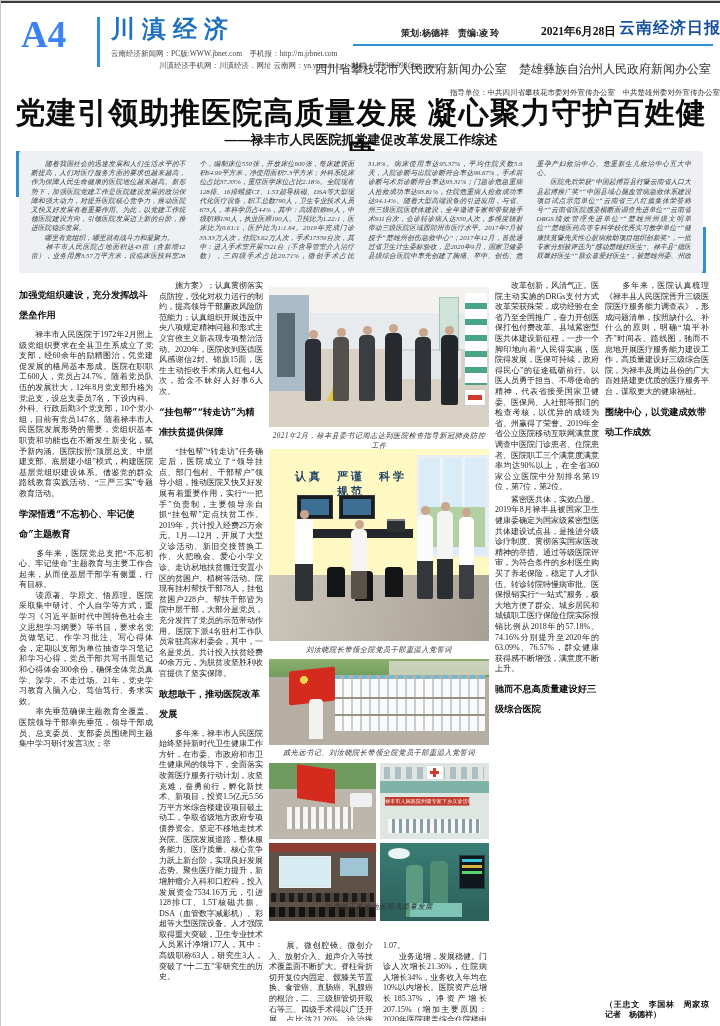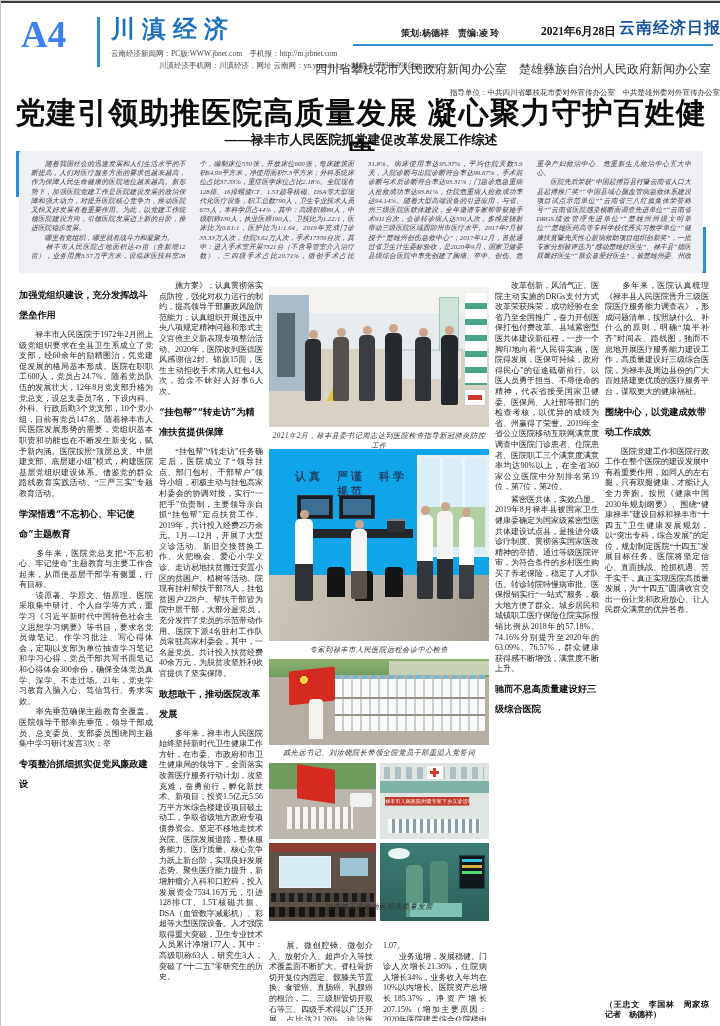--- a/index.html
+++ b/index.html
@@ -68,21 +68,21 @@
   .ph1 .poster2{position:absolute;right:30px;top:10px;width:18px;height:52px;background:#cfe3da;border:1px solid #9fc4b5;}
   .ph1 .redsign{position:absolute;right:3px;top:102px;width:20px;height:15px;background:#fff;border:1px solid #ccc;}
   .ph1 .redsign i{position:absolute;left:3px;top:5px;width:14px;height:5px;background:#d03a2c;}
   .ph1 .cone{position:absolute;left:58px;top:100px;width:0;height:0;
        border-left:6px solid transparent;border-right:6px solid transparent;border-bottom:14px solid #e5c13c;}
   .person{position:absolute;border-radius:5px 5px 2px 2px;}
   .person:before{content:"";position:absolute;left:50%;top:-9px;margin-left:-4.5px;width:9px;height:9px;
        border-radius:50%;background:#c9a68d;}
 
   
-  .ph2{top:168px;height:192px;background:#0ea5e9;}
+  .ph2{top:168px;height:192px;background:#fef9c3;}
   .ph2 .floor{position:absolute;left:0;bottom:0;width:100%;height:66px;
        background:linear-gradient(100deg,#ccc5ba,#a8a093);}
   .ph2 .win{position:absolute;right:0;top:6px;width:66px;height:96px;background:#d9ecf8;
        border:3px solid #e9eef1;}
   .ph2 .win i{position:absolute;top:0;bottom:0;width:3px;background:#eef3f5;}
   .ph2 .green{position:absolute;right:4px;top:58px;width:56px;height:40px;background:#a9c98f;opacity:.8;}
   .ph2 .slogan{position:absolute;left:14px;top:20px;width:136px;text-align:center;
        font-weight:bold;font-size:11px;letter-spacing:3px;color:#1f3f66;
        font-family:"Liberation Sans",sans-serif;}
   .ph2 .mon{position:absolute;top:46px;width:34px;height:22px;background:#1a1d22;border:1px solid #33373d;}
@@ -181,27 +181,26 @@
 　　医院先后荣获“中国起搏百县行暨云南省人口大县起搏推广奖”“中国县域心脑血管病急救体系建设项目试点示范单位”“云南省三八红旗集体荣誉称号”“云南省医院感染横断面调查先进单位”“云南省DRGS绩效管理先进单位”“楚雄州州级文明单位”“楚雄医药高等专科学校优秀实习教学单位”“健康扶贫暨先天性心脏病救助项目组织创新奖”，一批专家分别被评选为“感动楚雄好医生”、禄丰县“德医双馨好医生”“群众喜爱好医生”，被楚雄州委、州政府评选为“楚雄州文明单位”，共青团楚雄州委表彰为“楚雄州五四红旗团支部”。</span></div>
   </div>
 
   <div class="bcol c1">
     <div class="subhead">加强党组织建设，充分发挥战斗堡垒作用</div>
     <div class="para">　　禄丰市人民医院于1972年2月照上级党组织要求在全县卫生系成立了党支部，经60余年的励精图治，凭党建促发展的格局基本形成。医院在职职工600人，党员占24.7%。随着党员队伍的发展壮大，12年8月党支部升格为党总支，设总支委员7名，下设内科、外科、行政后勤3个党支部，10个党小组，目前有党员147名。随着禄丰市人民医院发展形势的需要，党组织基本职责和功能也在不断发生新变化，赋予新内涵。医院按照“顶层总支、中层建支部、底层建小组”模式，构建医院基层党组织建设体系。借鉴党的群众路线教育实践活动、“三严三实”专题教育活动。</div>
     <div class="subhead">学深悟透“不忘初心、牢记使命”主题教育</div>
     <div class="para">　　多年来，医院党总支把“不忘初心、牢记使命”主题教育与主要工作合起来，从而使基层干部学有侧重，行有目标。
 　　读原著、学原文、悟原理。医院采取集中研讨、个人自学等方式，重学习《习近平新时代中国特色社会主义思想学习纲要》等书目，要求名党员做笔记、作学习批注、写心得体会，定期以支部为单位抽查学习笔记和学习心得，党员干部共写书面笔记和心得体会300余份，确保全体党员真学、深学、不走过场。21年，党史学习教育入脑入心、笃信笃行、务求实效。
 　　率先垂范确保主题教育全覆盖。医院领导干部率先垂范，领导干部成员、总支委员、支部委员围绕同主题集中学习研讨发言3次；举</div>
-    <div class="subhead">专项整治抓细抓实促党风廉政建设</div>
   </div>
 
   <div class="bcol c2">
     <div class="para">　　施方案》；认真贯彻落实点防控，强化对权力运行的制约，提高领导干部廉政风险防范能力；认真组织开展违反中央八项规定精神问题和形式主义官僚主义新表现专项整治活动。2020年，医院收到医德医风感谢信2封、锦旗15面，医生主动拒收手术病人红包4人次，拾金不昧好人好事6人次。</div>
     <div class="subhead">“挂包帮”“转走访”为精准扶贫提供保障</div>
-    <div class="para">　　“挂包帮”“转走访”任务确定后，医院成立了“领导挂点、部门包村、干部帮户”领导小组，积极主动与挂包高家村委会的协调对接，实行“一把手”负责制，主要领导亲自抓“挂包帮”定点扶贫工作。2019年，共计投入经费25万余元。1月—12月，开展了大型义诊活动、新旧交接替换工作、火把晚会、爱心小学义诊、走访易地扶贫搬迁安置小区的贫困户、植树等活动。院现有挂村帮扶干部78人，挂包贫困户228户。帮扶干部皆为院中层干部，大部分是党员，充分发挥了党员的示范带动作用。医院下派4名驻村工作队员常驻高家村委会，其中，一名是党员。共计投入扶贫经费40余万元，为脱贫攻坚胜利收官提供了坚实保障。</div>
+    <div class="para">　　“挂包帮”“转走访”任务确定后，医院成立了“领导挂点、部门包村、干部帮户”领导小组，推动医院又快又好发展有着重要作用，实行“一把手”负责制，主要领导亲自抓“挂包帮”定点扶贫工作。2019年，共计投入经费25万余元。1月—12月，开展了大型义诊活动、新旧交接替换工作、火把晚会、爱心小学义诊、走访易地扶贫搬迁安置小区的贫困户、植树等活动。院现有挂村帮扶干部78人，挂包贫困户228户。帮扶干部皆为院中层干部，大部分是党员，充分发挥了党员的示范带动作用。医院下派4名驻村工作队员常驻高家村委会，其中，一名是党员。共计投入扶贫经费40余万元，为脱贫攻坚胜利收官提供了坚实保障。</div>
     <div class="subhead">敢想敢干，推动医院改革发展</div>
     <div class="para">　　多年来，禄丰市人民医院始终坚持新时代卫生健康工作方针，在市委、市政府和市卫生健康局的领导下，全面落实改善医疗服务行动计划，攻坚克难，奋勇前行，孵化新技术、新项目，投资1.5亿元5.56万平方米综合楼建设项目破土动工，争取省级地方政府专项债券资金。坚定不移地走技术兴院、医院发展道路，整体服务能力、医疗质量、核心竞争力跃上新台阶，实现良好发展态势。聚焦医疗能力提升，新增肿瘤介入科和口腔科，投入发展资金7534.16万元，引进128排CT、1.5T核磁共振、DSA（血管数字减影机）、彩超等大型医院设备。人才强院取得重大突破，卫生专业技术人员累计净增177人，其中：高级职称63人，研究生3人，突破了“十二五”零研究生的历史。</div>
   </div>
 
   <div class="strip">
 
     <div class="fig ph1">
       <div class="lpanel"></div>
       <div class="door"></div>
       <div class="counter"></div>
@@ -238,21 +237,21 @@
       <div class="laptop"></div>
       <div class="chair" style="left:58px;top:118px;"></div>
       <div class="chair" style="left:86px;top:122px;"></div>
       <div class="chair" style="left:116px;top:118px;"></div>
       <div class="person" style="left:26px;top:70px;width:18px;height:82px;background:linear-gradient(#fdfdfc 0 55%,#2e3135 55%);"></div>
       <div class="person" style="left:82px;top:80px;width:16px;height:70px;background:linear-gradient(#f6f5f3 0 60%,#5a5148 60%);"></div>
       <div class="person" style="left:148px;top:66px;width:16px;height:84px;background:linear-gradient(#fbfbfa 0 55%,#33363a 55%);"></div>
       <div class="person" style="left:168px;top:62px;width:16px;height:88px;background:linear-gradient(#f4f4f2 0 55%,#2b2e32 55%);"></div>
       <div class="person" style="left:190px;top:68px;width:15px;height:82px;background:linear-gradient(#fdfdfc 0 58%,#3a3d41 58%);"></div>
     </div>
-    <div class="cap cap2">专家到禄丰市人民医院远程会诊中心检查</div>
+    <div class="cap cap2">刘汝晓院长带领全院党员干部重温入党誓词</div>
 
     <div class="fig ph3">
       <div class="trees"></div>
       <div class="bld"></div>
       <div class="caps"></div>
       <div class="crowd"></div>
       <div class="rowline" style="top:38px;"></div>
       <div class="rowline" style="top:55px;"></div>
       <div class="flag"></div>
       <div class="emblem"></div>
@@ -301,16 +300,15 @@
 
   <div class="bcol c4">
     <div class="para">　　改革创新，风清气正。医院主动实施的DRGs支付方式改革荣获殊荣，成功经验在全省乃至全国推广，奋力开创医保打包付费改革、县域紧密型医共体建设新征程，一步一个脚印地向着“人民得实惠，医院得发展，医保可持续，政府得民心”的征途砥砺前行。以医人员勇于担当、不辱使命的精神，代表省接受国家卫健委、医保局、人社部等部门的检查考核，以优异的成绩为省、州赢得了荣誉。2019年全省公立医院移动互联网满意度调查中医院门诊患者、住院患者、医院职工三个满意度满意率均达90%以上，在全省360家公立医院中分别排名第19位，第7位，第2位。</div>
     <div class="para">　　紧密医共体，实效凸显。2019年8月禄丰县被国家卫生健康委确定为国家级紧密型医共体建设试点县，是推进分级诊疗制度、贯彻落实国家医改精神的举措。通过等级医院评审，为符合条件的乡村医生购买了养老保险，稳定了人才队伍。转诊转院特慢病审批、医保报销实行“一站式”服务，极大地方便了群众。城乡居民和城镇职工医疗保险住院实际报销比例从2018年的57.18%、74.16%分别提升至2020年的63.09%、76.57%，群众健康获得感不断增强，满意度不断上升。</div>
     <div class="subhead">驰而不息高质量建设好三级综合医院</div>
   </div>
 
   <div class="bcol c5">
     <div class="para">　　多年来，医院认真梳理《禄丰县人民医院晋升三级医院医疗服务能力调查表》，形成问题清单，按照缺什么、补什么的原则，明确“填平补齐”时间表、路线图，驰而不息地开展医疗服务能力建设工作，高质量建设好三级综合医院，为禄丰及周边县份的广大百姓搭建更优质的医疗服务平台，谋取更大的健康福祉。</div>
     <div class="subhead">围绕中心，以党建成效带动工作成效</div>
-    <div class="para">　　医院党建工作和医院行政工作在整个医院的建设发展中有着重要作用，如同人的左右腿，只有双腿健康，才能让人全力奔跑。按照《健康中国2030年规划纲要》、围绕“健康禄丰”建设目标和禄丰市“十四五”卫生健康发展规划，以“突出专科，综合发展”的定位，规划制定医院“十四五”发展目标任务。医院将坚定信心、直面挑战、抢抓机遇、苦干实干，真正实现医院高质量发展，为“十四五”圆满收官交出一份让党和政府放心、让人民群众满意的优异答卷。</div>
     <div class="byline">（王忠文　李国林　周家琼　记者　杨德祥）</div>
   </div>
 </div>
 
 </body></html>

